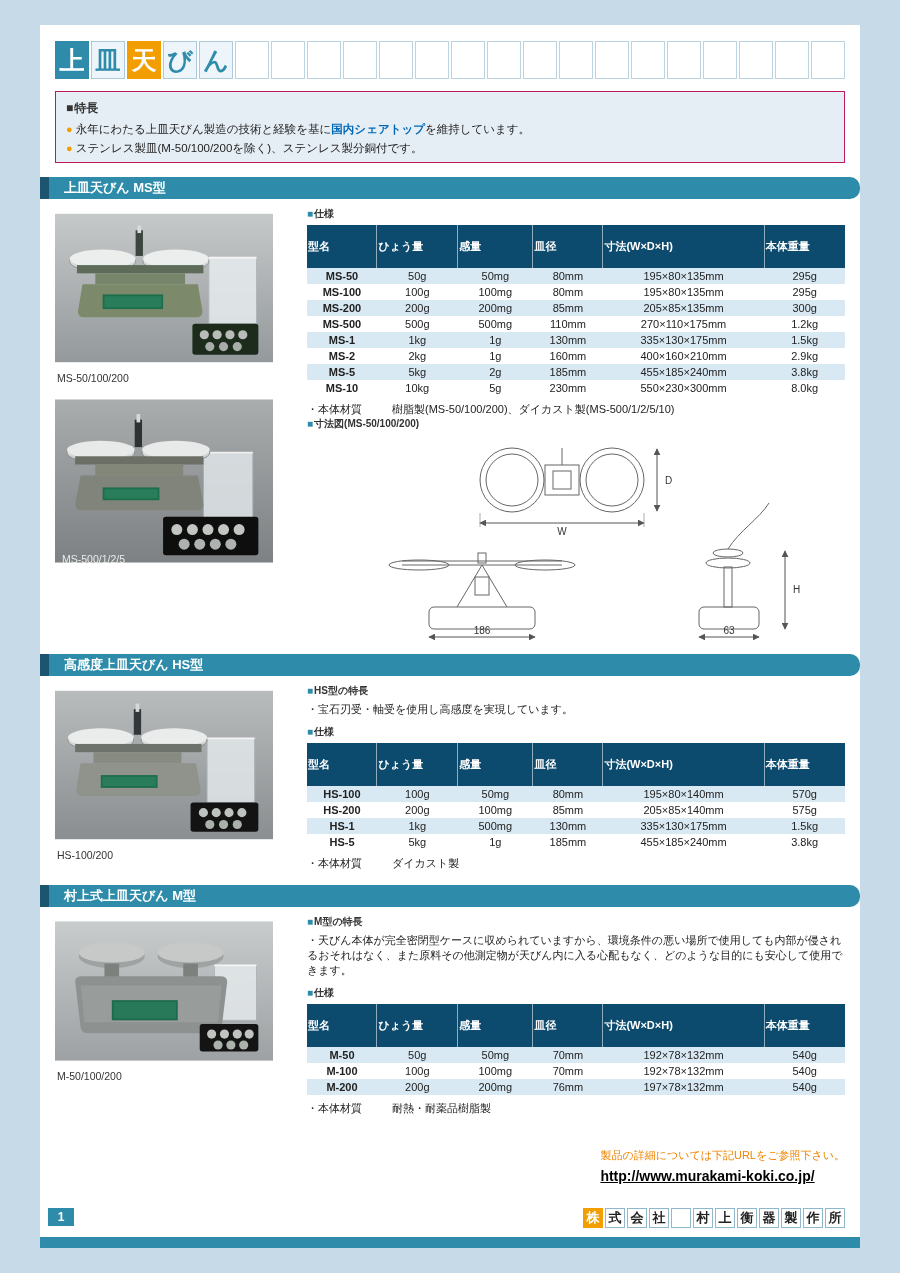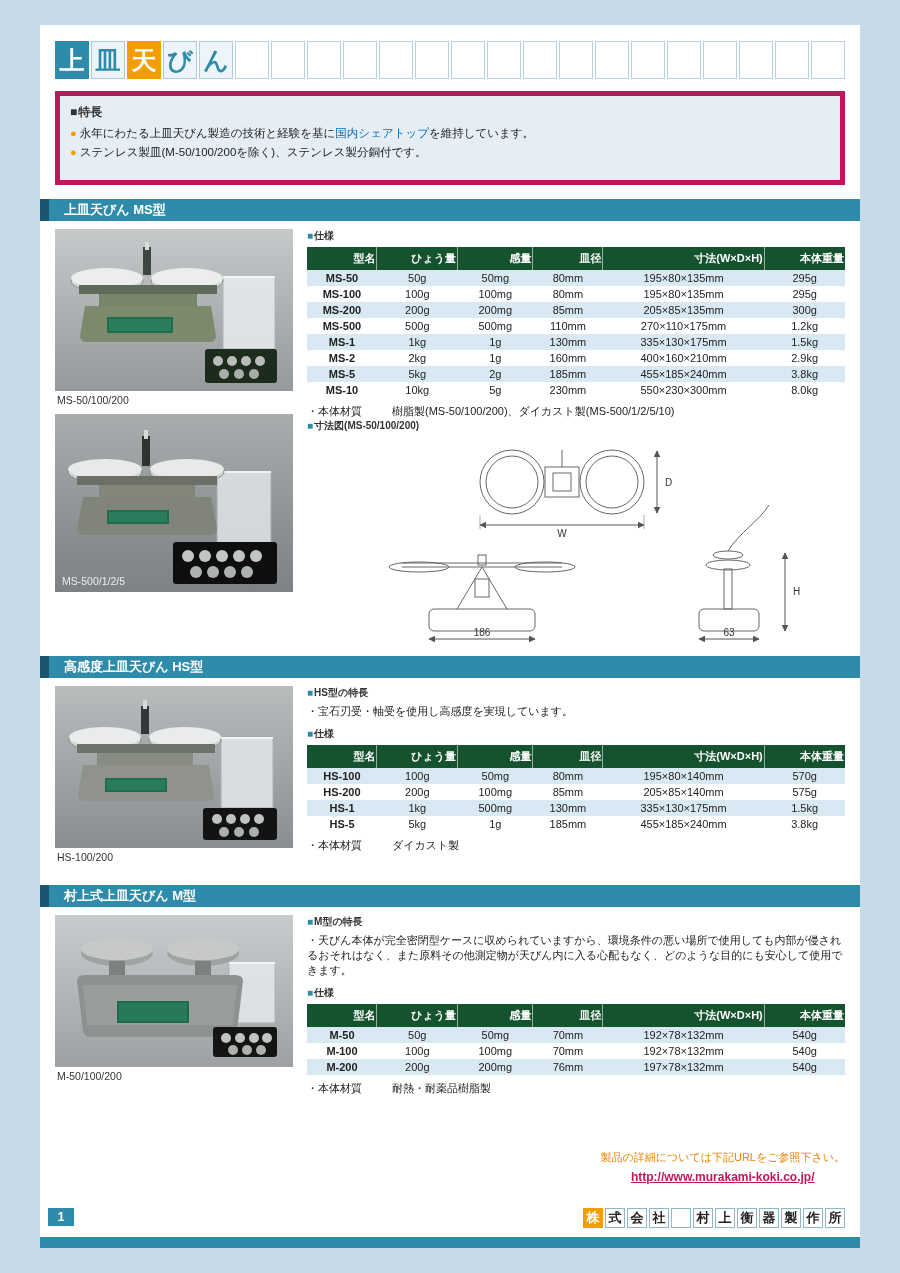--- a/index.html
+++ b/index.html
@@ -24,80 +24,81 @@
   .tbox.teal   { background:#2e8caa; color:#fff; }
   .tbox.orange { background:#f29d00; color:#fff; }
   .tbox.light  { background:#eef5fa; color:#2e8caa; border:1px solid #aacbdd; }
   .tbox.empty  { background:#fff; border:1px solid #b9d3e2; }
   .title-empties { display:flex; gap:2px; }
 
   
   .features {
     margin:12px 15px 0 15px;
     background:#e6eef5;
-    border:5px solid #be185d;
-    padding:8px 10px 21px 10px;
+    border:1px solid #be185d;
+    padding:8px 10px 7px 10px;
   }
   .features-heading { font-size:12px; font-weight:bold; color:#333; }
   .feature-line { font-size:11.5px; color:#222; margin-top:5px; line-height:14px; }
   .bullet { color:#f29d00; margin-right:3px; font-size:11px; }
-  .hl { color:#0068b7; font-weight:normal; }
+  .hl { color:#0068b7; font-weight:bold; }
 
   
   .section-header {
     position:relative; margin-top:14px; height:22px;
     background:#2e8caa; color:#fff;
     font-size:13px; font-weight:bold; line-height:22px;
     padding-left:24px;
+    border-radius:10px;
   }
   .hdr-notch { position:absolute; left:0; top:0; width:9px; height:22px; background:#1d5570; display:block; }
 
   
   .section-body { display:flex; gap:14px; padding:8px 15px 0 15px; }
   .photos-col { width:238px; flex:0 0 238px; }
-  .photo { position:relative; width:238px; overflow:hidden; }
+  .photo { position:relative; width:218px; overflow:hidden; }
   .photo svg { display:block; width:100%; height:100%; }
   .photo-label { font-size:10.5px; color:#333; margin:3px 0 8px 2px; }
   .photo-label-overlay {
     position:absolute; left:7px; bottom:5px;
     color:#ececec; font-size:10.5px;
   }
   .spec-col { flex:1; min-width:0; }
 
   .sub-heading { font-size:10px; font-weight:bold; color:#333; margin-bottom:4px; }
   .sub-heading .mark { color:#2e8caa; margin-right:1px; }
   .features-heading .mark { color:#333; margin-right:1px; }
   .sub-heading.dim { margin-top:0; }
   .feature-text { font-size:11px; color:#222; line-height:15px; margin-bottom:8px; }
 
   .spec-table { width:100%; border-collapse:collapse; table-layout:fixed; }
   .spec-table th {
-    background:#14532d; color:#fff; font-size:11px; font-weight:bold;
-    padding:4px 1px; text-align:right;
+    background:#0c4a6e; color:#fff; font-size:11px; font-weight:bold;
+    padding:14px 1px; text-align:left;
   }
   .spec-table th + th { border-left:1px solid rgba(255,255,255,.55); }
   .spec-table td { font-size:11px; color:#222; padding:2px 1px; text-align:center; }
   .spec-table tbody tr:nth-child(odd)  { background:#d8e9f3; }
   .spec-table tbody tr:nth-child(even) { background:#ffffff; }
   .spec-table td.model { font-weight:bold; }
   .spec-table th:nth-child(1){width:13%} .spec-table th:nth-child(2){width:15%}
   .spec-table th:nth-child(3){width:14%} .spec-table th:nth-child(4){width:13%}
   .spec-table th:nth-child(5){width:30%} .spec-table th:nth-child(6){width:15%}
 
   .material-line { font-size:11px; color:#222; margin-top:6px; }
   .material-line .val { margin-left:30px; }
 
   .diagram { margin-top:4px; }
   .diagram svg { display:block; width:535px; height:205px; }
   .dim-text { font-size:10px; fill:#333; font-family:"Liberation Sans",sans-serif; }
 
   
-  .url-block { position:absolute; right:15px; bottom:64px; text-align:center; }
+  .url-block { position:absolute; right:15px; bottom:64px; text-align:left; }
   .url-note { color:#f08300; font-size:11px; margin-bottom:5px; }
-  .url { color:#be185d; font-size:12px; font-weight:bold; text-decoration:underline; cursor:pointer; }
+  .url { color:#000000; font-size:14px; font-weight:bold; text-decoration:underline; cursor:pointer; }
 
   .page-num {
     position:absolute; left:8px; bottom:22px;
     width:26px; height:18px;
     background:#2e8caa; color:#fff;
     font-size:12px; font-weight:bold; text-align:center; line-height:18px;
   }
   .company { position:absolute; right:15px; bottom:20px; display:flex; gap:2px; }
   .cbox {
     width:20px; height:20px;

